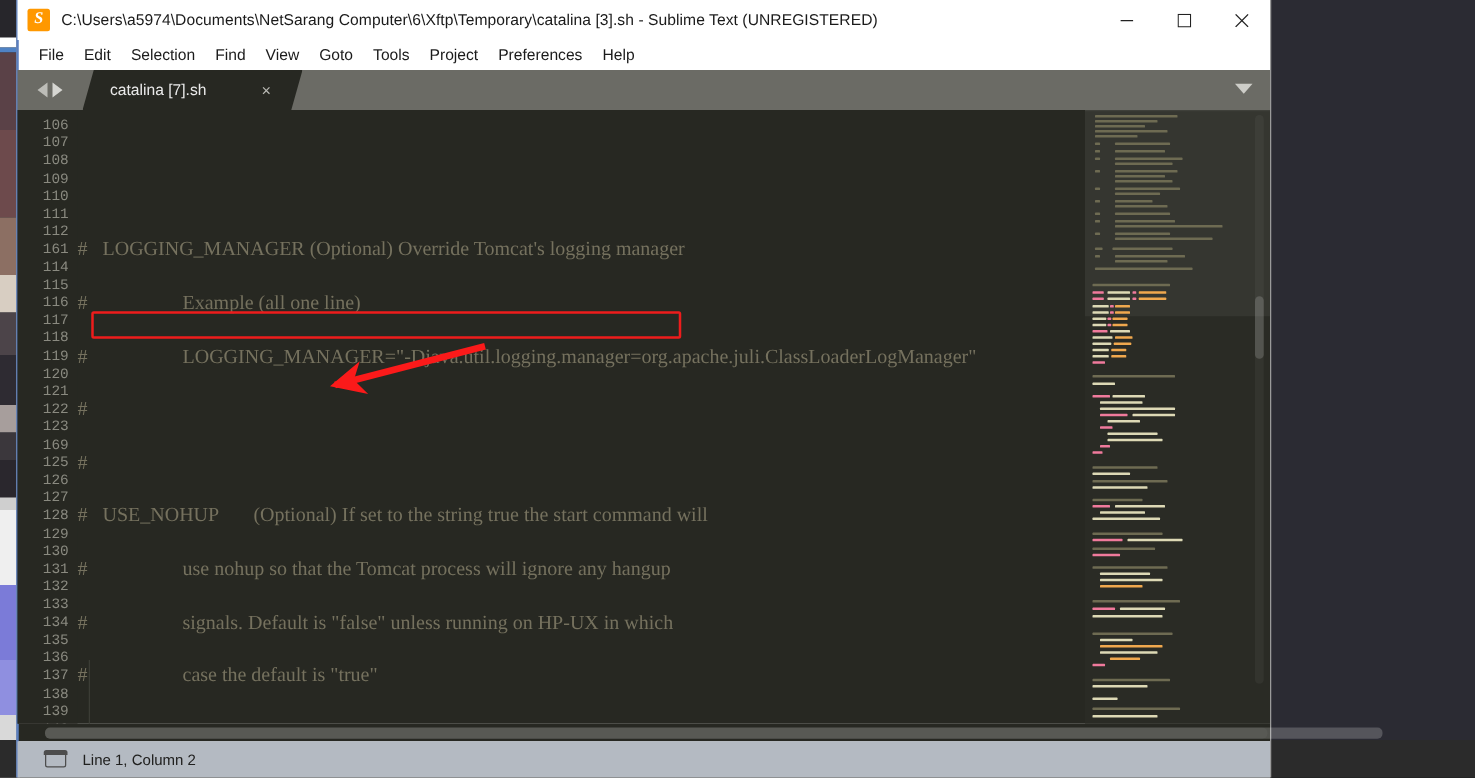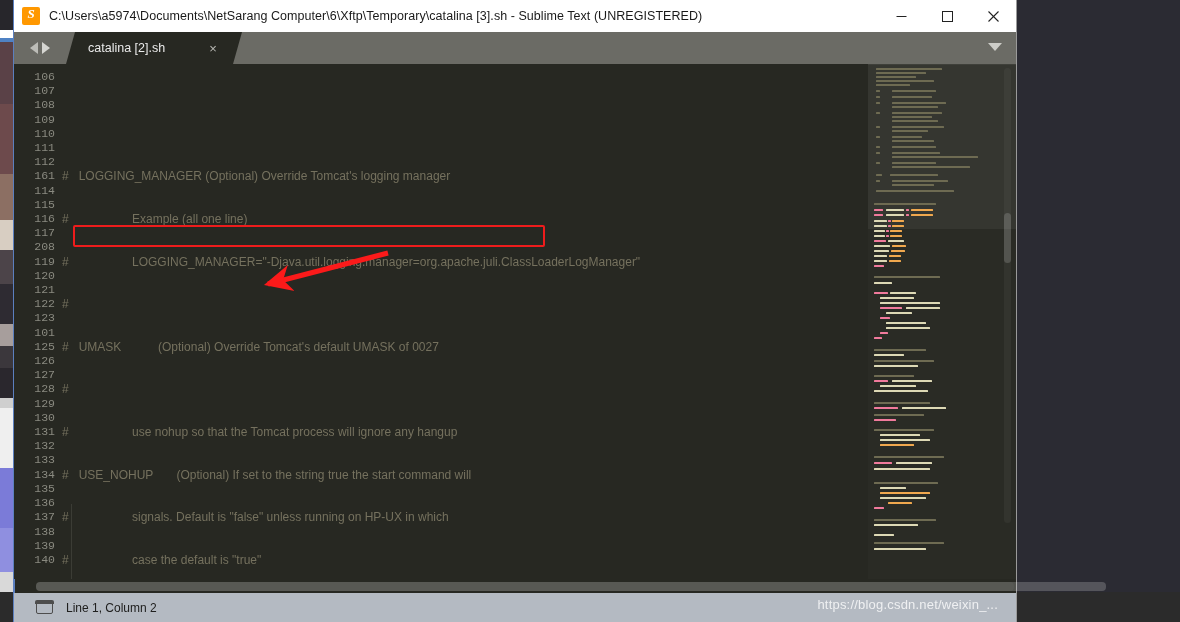--- a/index.html
+++ b/index.html
@@ -120,21 +120,21 @@
   }
   #gutter {
     width:48px; flex:0 0 48px; background:#272822;
     padding-top:6px; text-align:right;
     font-family:"Liberation Mono", monospace; font-size:11.5px;
     color:#8a8a80; line-height:14.2px;
   }
   #gutter div { padding-right:7px; }
   #code {
     flex:1; position:relative; padding-top:6px; overflow:hidden;
-    font-family:Liberation Sans, sans-serif; font-size:12px;
+    font-family:Liberation Serif, serif; font-size:16px;
     line-height:14.2px; white-space:pre; color:#f8f8f2;
   }
   #code .ln { height:14.2px; }
   .c-comment { color:#75715e; }
   .indent-guide {
     position:absolute; width:1px; background:#3b3c35;
   }
 
   
   #redbox {
@@ -264,55 +264,67 @@
       </div>
       <div class="win-btn close">
         <svg width="11" height="11" viewBox="0 0 11 11">
             <line x1="0.5" y1="0.5" x2="10.5" y2="10.5" stroke="currentColor" stroke-width="1.1"></line>
             <line x1="10.5" y1="0.5" x2="0.5" y2="10.5" stroke="currentColor" stroke-width="1.1"></line>
           </svg>
       </div>
     </div>
   </div>
 
+  <div id="menubar">
+    <div class="menu-item">File</div>
+    <div class="menu-item">Edit</div>
+    <div class="menu-item">Selection</div>
+    <div class="menu-item">Find</div>
+    <div class="menu-item">View</div>
+    <div class="menu-item">Goto</div>
+    <div class="menu-item">Tools</div>
+    <div class="menu-item">Project</div>
+    <div class="menu-item">Preferences</div>
+    <div class="menu-item">Help</div>
+  </div>
 
   <div id="tabstrip">
     <div id="tab-nav">
       <span class="arrow-l"></span>
       <span class="arrow-r"></span>
     </div>
     <div class="tab">
-      <span class="tab-label">catalina [2].sh</span>
+      <span class="tab-label">catalina [7].sh</span>
       <span class="tab-close">×</span>
     </div>
     <div id="tab-menu"></div>
   </div>
 
   <div id="editor-wrap">
 
     <div id="gutter">
       <div>106</div>
       <div>107</div>
       <div>108</div>
       <div>109</div>
       <div>110</div>
       <div>111</div>
       <div>112</div>
       <div>161</div>
       <div>114</div>
       <div>115</div>
       <div>116</div>
       <div>117</div>
-      <div>208</div>
+      <div>118</div>
       <div>119</div>
       <div>120</div>
       <div>121</div>
       <div>122</div>
       <div>123</div>
-      <div>101</div>
+      <div>169</div>
       <div>125</div>
       <div>126</div>
       <div>127</div>
       <div>128</div>
       <div>129</div>
       <div>130</div>
       <div>131</div>
       <div>132</div>
       <div>133</div>
       <div>134</div>
@@ -327,24 +339,23 @@
     <div id="code">
       
       <div class="indent-guide" style="left:9px;  top:440px; height:85px;"></div>
       
       
 
       <div class="ln"><span class="c-comment">#   LOGGING_MANAGER (Optional) Override Tomcat's logging manager</span></div>
       <div class="ln"><span class="c-comment">#                   Example (all one line)</span></div>
       <div class="ln"><span class="c-comment">#                   LOGGING_MANAGER="-Djava.util.logging.manager=org.apache.juli.ClassLoaderLogManager"</span></div>
       <div class="ln"><span class="c-comment">#</span></div>
-      <div class="ln"><span class="c-comment">#   UMASK           (Optional) Override Tomcat's default UMASK of 0027</span></div>
       <div class="ln"><span class="c-comment">#</span></div>
+      <div class="ln"><span class="c-comment">#   USE_NOHUP       (Optional) If set to the string true the start command will</span></div>
       <div class="ln"><span class="c-comment">#                   use nohup so that the Tomcat process will ignore any hangup</span></div>
-      <div class="ln"><span class="c-comment">#   USE_NOHUP       (Optional) If set to the string true the start command will</span></div>
       <div class="ln"><span class="c-comment">#                   signals. Default is "false" unless running on HP-UX in which</span></div>
       <div class="ln"><span class="c-comment">#                   case the default is "true"</span></div>
       
       
       
       
       
       
       
       
@@ -515,16 +526,15 @@
   <div id="hscroll">
     <div id="hscroll-track">
       <div id="hscroll-thumb"></div>
     </div>
   </div>
 
   <div id="statusbar">
     <span id="status-icon"></span>
     <span id="status-text">Line 1, Column 2</span>
     <div id="watermark">
-      <span class="a">https://blog.csdn.net/weixin_...</span>
     </div>
   </div>
 </div>
 
 </body></html>

